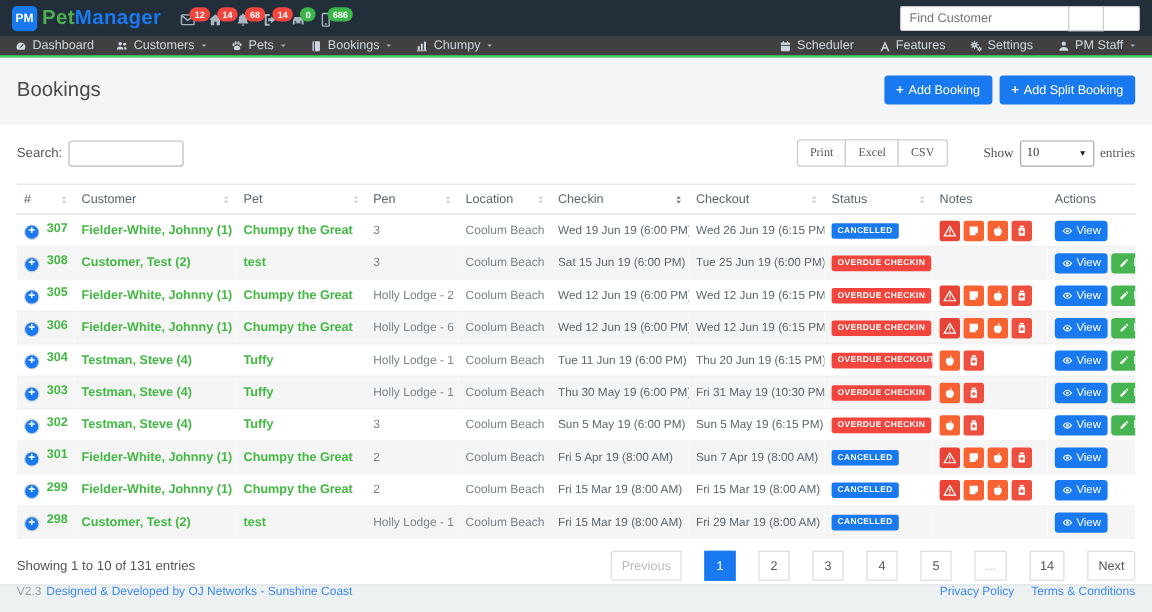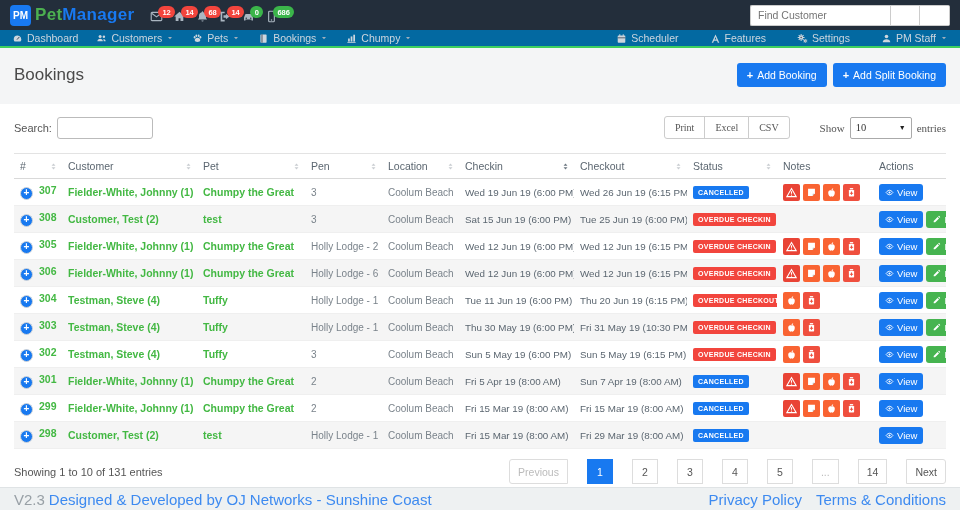--- a/index.html
+++ b/index.html
@@ -20,24 +20,24 @@
     border-radius:8px; padding:1.5px 4px; min-width:13px; text-align:center; line-height:1.2; }
   .top-search { margin-left:auto; display:flex; }
   .top-search input { width:140px; height:21px; border:1px solid #ccc; border-right:none; padding:0 7px;
     font-size:10.5px; color:#333; outline:none; border-radius:2px 0 0 2px; }
   .ts-btn { width:30px; height:21px; background:#fff; border:1px solid #ccc; display:flex;
     align-items:center; justify-content:center; cursor:pointer; }
   .ts-btn + .ts-btn { border-left:none; border-radius:0 2px 2px 0; }
   .ts-btn .icn { width:11px; height:11px; color:#333; }
 
   
-  .nav2 { height:18px; background:#0369a1; border-bottom:2px solid #3ecf5e; display:flex;
+  .nav2 { height:18px; background:#404040; border-bottom:2px solid #3ecf5e; display:flex;
     align-items:center; padding:0 12px; font-size:10.5px; color:#cdd6de; }
   .nav-left, .nav-right { display:flex; align-items:center; gap:18px; }
-  .nav-right { margin-left:auto; gap:31px; }
+  .nav-right { margin-left:auto; gap:20px; }
   .nav-item { display:flex; align-items:center; gap:4px; cursor:pointer; white-space:nowrap; }
   .nav-item .icn { width:11px; height:11px; color:#cdd6de; }
   .nav-item .caret { width:8px; height:8px; color:#9fb0bd; }
 
   
   .page-head { background:#f4f5f6; padding:15px 14px 17px; display:flex; align-items:center; }
   .page-title { font-size:17px; color:#4a4a4a; font-weight:400; }
   .head-actions { margin-left:auto; display:flex; gap:6px; }
   .btn-blue { background:#1879f0; color:#fff; border:none; border-radius:3px; font-size:10.5px;
     padding:6px 10px; cursor:pointer; font-family:inherit; display:flex; align-items:center; gap:4px; }
@@ -96,21 +96,21 @@
   .page-btn { min-width:26px; height:25px; border:1px solid #ddd; background:#fff; color:#555;
     font-size:10.5px; display:flex; align-items:center; justify-content:center; padding:0 8px;
     margin-left:-1px; cursor:pointer; }
   .page-btn:first-child { border-radius:3px 0 0 3px; margin-left:0; }
   .page-btn:last-child { border-radius:0 3px 3px 0; }
   .page-btn.active { background:#1879f0; border-color:#1879f0; color:#fff; }
   .page-btn.disabled { color:#bbb; cursor:default; }
 
   
   .footer { position:absolute; left:0; bottom:0; width:960px; height:23px; background:#eef1f2;
-    border-top:1px solid #dfe3e5; display:flex; align-items:center; padding:0 14px; font-size:15px; }
+    border-top:1px solid #dfe3e5; display:flex; align-items:flex-start; padding:0 14px; font-size:10px; }
   .footer .version { color:#98a0a6; margin-right:4px; }
   .footer a { color:#3d8af0; text-decoration:none; cursor:pointer; }
   .footer-links { margin-left:auto; display:flex; gap:14px; }
   .icn svg { width:100%; height:100%; display:block; }
 </style>
 </head>
 <body>
 
 <header class="topbar">
   <div class="logo">

